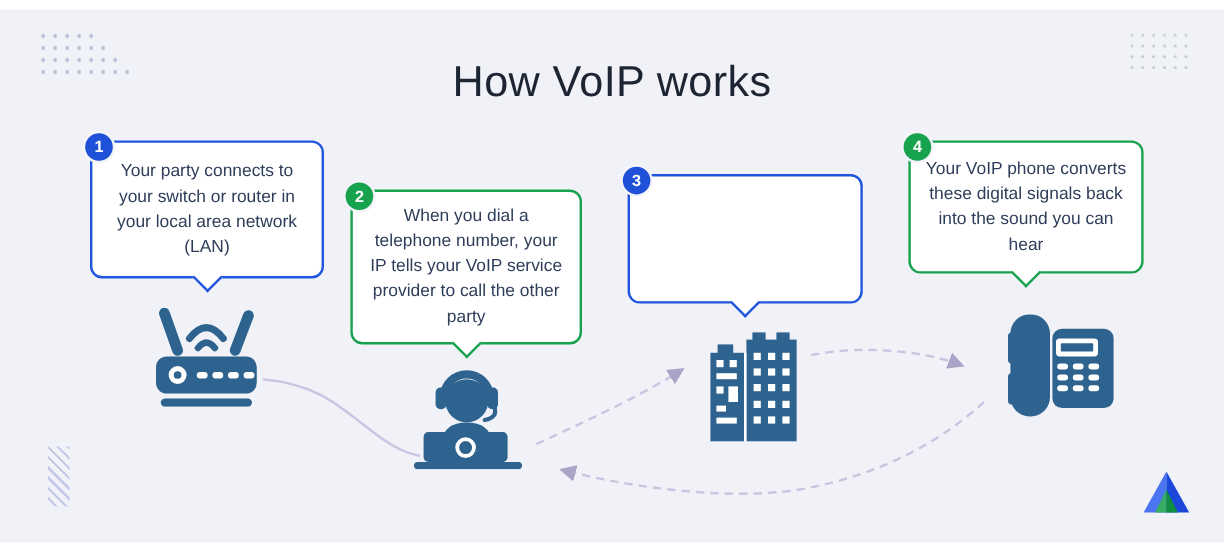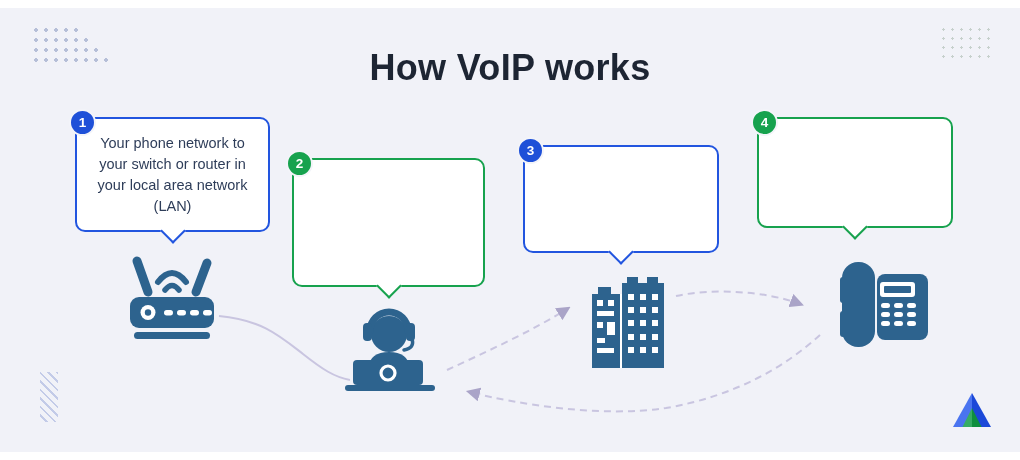--- a/index.html
+++ b/index.html
@@ -6,21 +6,21 @@
   body { background:#e8e9f0; font-family:"Liberation Sans", sans-serif; }
   .canvas {
     position:relative; width:1020px; height:460px;
     background:#f1f2f8; overflow:hidden;
   }
   .strip { position:absolute; left:0; right:0; height:8px; background:#ffffff; }
   .strip.top { top:0; } .strip.bottom { bottom:0; }
 
   .title {
     position:absolute; left:0; right:0; top:47px; text-align:center;
-    font-size:36px; font-weight:700; color:#1d2533; letter-spacing:0.3px;
+    font-size:36px; font-weight:400; color:#1d2533; letter-spacing:0.3px;
   }
 
   
   .dots-left { position:absolute; left:34px; top:28px; }
   .dotrow {
     height:4px; margin-bottom:6px;
     background-image:radial-gradient(circle at 2px 2px,#b6bfd8 1.6px,transparent 1.7px);
     background-size:10px 4px; background-repeat:repeat-x;
   }
   .dr1{width:44px;} .dr2{width:54px;} .dr3{width:64px;} .dr4{width:74px;}
@@ -97,30 +97,32 @@
       </marker>
     </defs>
     <path d="M219,316 C262,320 280,336 303,354 C322,369 334,377 350,380" fill="none" stroke="#c9c5e0" stroke-width="2"></path>
     <path d="M447,370 C486,352 532,331 567,309" fill="none" stroke="#c9c5e0" stroke-width="2" stroke-dasharray="7 5" marker-end="url(#arrw)"></path>
     <path d="M676,296 C712,288 766,291 800,304" fill="none" stroke="#c9c5e0" stroke-width="2" stroke-dasharray="7 5" marker-end="url(#arrw)"></path>
     <path d="M820,335 C786,366 736,396 666,408 C601,418 516,404 470,392" fill="none" stroke="#c9c5e0" stroke-width="2" stroke-dasharray="7 5" marker-end="url(#arrw)"></path>
   </svg>
 
   <div class="bubble blue b1">
     <div class="badge blue">1</div>
-    <span>Your phone network to your switch or router in your local area network (LAN)</span>
+    <span>Your party connects to your switch or router in your local area network (LAN)</span>
   </div>
   <div class="bubble green b2">
     <div class="badge green">2</div>
+    <span>When you dial a telephone number, your IP tells your VoIP service provider to call the other party</span>
   </div>
   <div class="bubble blue b3">
     <div class="badge blue">3</div>
   </div>
   <div class="bubble green b4">
     <div class="badge green">4</div>
+    <span>Your VoIP phone converts these digital signals back into the sound you can hear</span>
   </div>
 
   <svg class="icon ic-router" viewBox="0 0 96 84">
     <g fill="#2d638e">
       <path d="M24,37 L13,6" stroke="#2d638e" stroke-width="9" stroke-linecap="round" fill="none"></path>
       <path d="M72,37 L83,8" stroke="#2d638e" stroke-width="9" stroke-linecap="round" fill="none"></path>
       <path d="M34,27 Q48,9 62,27" stroke="#2d638e" stroke-width="6" stroke-linecap="round" fill="none"></path>
       <path d="M41,35 Q48,26 55,35" stroke="#2d638e" stroke-width="5.5" stroke-linecap="round" fill="none"></path>
       <rect x="6" y="42" width="84" height="31" rx="9"></rect>
       <circle cx="24" cy="57.5" r="7.5" fill="#ffffff"></circle>

